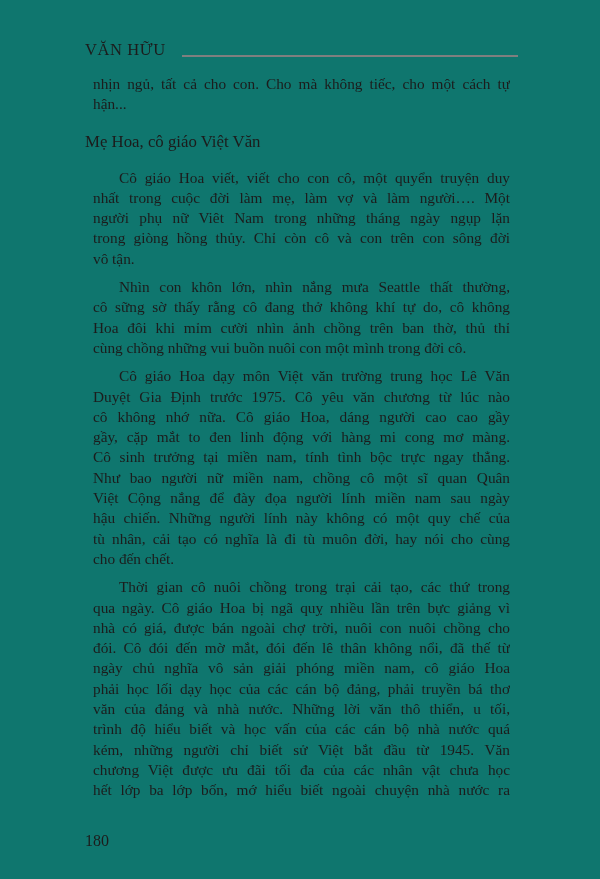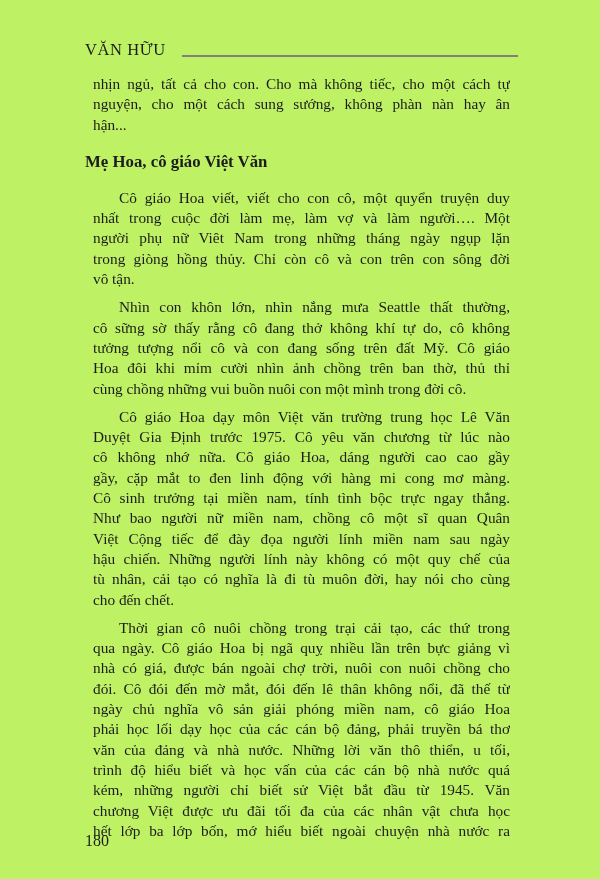--- a/index.html
+++ b/index.html
@@ -13,21 +13,21 @@
     font-family: "Liberation Serif", "DejaVu Serif", serif;
     color: #1c1c1c;
     -webkit-font-smoothing: antialiased;
   }
   .page {
     position: relative;
     width: 600px;
     height: 879px;
     box-sizing: border-box;
     padding: 40px 82px 0 85px;
-    background: #bef264;
+    background: #0f766e;
     overflow: hidden;
   }
   .header {
     display: flex;
     align-items: flex-end;
     margin-bottom: 14px;
   }
   .header-title {
     font-size: 16.5px;
     letter-spacing: 0.6px;
@@ -51,21 +51,21 @@
     white-space: normal;
   }
   .line.last {
     text-align: left;
     text-align-last: left;
   }
   .line.indent {
     text-indent: 26px;
   }
   .heading {
-    font-weight: bold;
+    font-weight: normal;
     font-size: 16.8px;
     line-height: 22px;
     margin-top: 16px;
     margin-bottom: 15px;
   }
   .pagenum {
     position: absolute;
     left: 85px;
     top: 832px;
     font-size: 16px;
@@ -76,50 +76,48 @@
 
 <div class="page">
 
   <div class="header">
     <span class="header-title">VĂN HỮU</span>
     <span class="header-rule"></span>
   </div>
 
   <div class="para">
     <div class="line">nhịn ngủ, tất cả cho con. Cho mà không tiếc, cho một cách tự</div>
-    <div class="line">nguyện, cho một cách sung sướng, không phàn nàn hay ân</div>
     <div class="line last">hận...</div>
   </div>
 
   <div class="heading">Mẹ Hoa, cô giáo Việt Văn</div>
 
   <div class="para">
     <div class="line indent">Cô giáo Hoa viết, viết cho con cô, một quyển truyện duy</div>
     <div class="line">nhất trong cuộc đời làm mẹ, làm vợ và làm người…. Một</div>
     <div class="line">người phụ nữ Viêt Nam trong những tháng ngày ngụp lặn</div>
     <div class="line">trong giòng hồng thủy. Chỉ còn cô và con trên con sông đời</div>
     <div class="line last">vô tận.</div>
   </div>
 
   <div class="para">
     <div class="line indent">Nhìn con khôn lớn, nhìn nắng mưa Seattle thất thường,</div>
     <div class="line">cô sững sờ thấy rằng cô đang thở không khí tự do, cô không</div>
-    <div class="line">tưởng tượng nổi cô và con đang sống trên đất Mỹ. Cô giáo</div>
     <div class="line">Hoa đôi khi mỉm cười nhìn ảnh chồng trên ban thờ, thủ thỉ</div>
     <div class="line last">cùng chồng những vui buồn nuôi con một mình trong đời cô.</div>
   </div>
 
   <div class="para">
     <div class="line indent">Cô giáo Hoa dạy môn Việt văn trường trung học Lê Văn</div>
     <div class="line">Duyệt Gia Định trước 1975. Cô yêu văn chương từ lúc nào</div>
     <div class="line">cô không nhớ nữa. Cô giáo Hoa, dáng người cao cao gầy</div>
     <div class="line">gầy, cặp mắt to đen linh động với hàng mi cong mơ màng.</div>
     <div class="line">Cô sinh trưởng tại miền nam, tính tình bộc trực ngay thẳng.</div>
     <div class="line">Như bao người nữ miền nam, chồng cô một sĩ quan Quân</div>
-    <div class="line">Việt Cộng tiếc để đày đọa người lính miền nam sau ngày</div>
+    <div class="line">Việt Cộng nắng để đày đọa người lính miền nam sau ngày</div>
     <div class="line">hậu chiến. Những người lính này không có một quy chế của</div>
     <div class="line">tù nhân, cải tạo có nghĩa là đi tù muôn đời, hay nói cho cùng</div>
     <div class="line last">cho đến chết.</div>
   </div>
 
   <div class="para">
     <div class="line indent">Thời gian cô nuôi chồng trong trại cải tạo, các thứ trong</div>
     <div class="line">qua ngày. Cô giáo Hoa bị ngã quỵ nhiều lần trên bực giảng vì</div>
     <div class="line">nhà có giá, được bán ngoài chợ trời, nuôi con nuôi chồng cho</div>
     <div class="line">đói. Cô đói đến mờ mắt, đói đến lê thân không nổi, đã thế từ</div>

